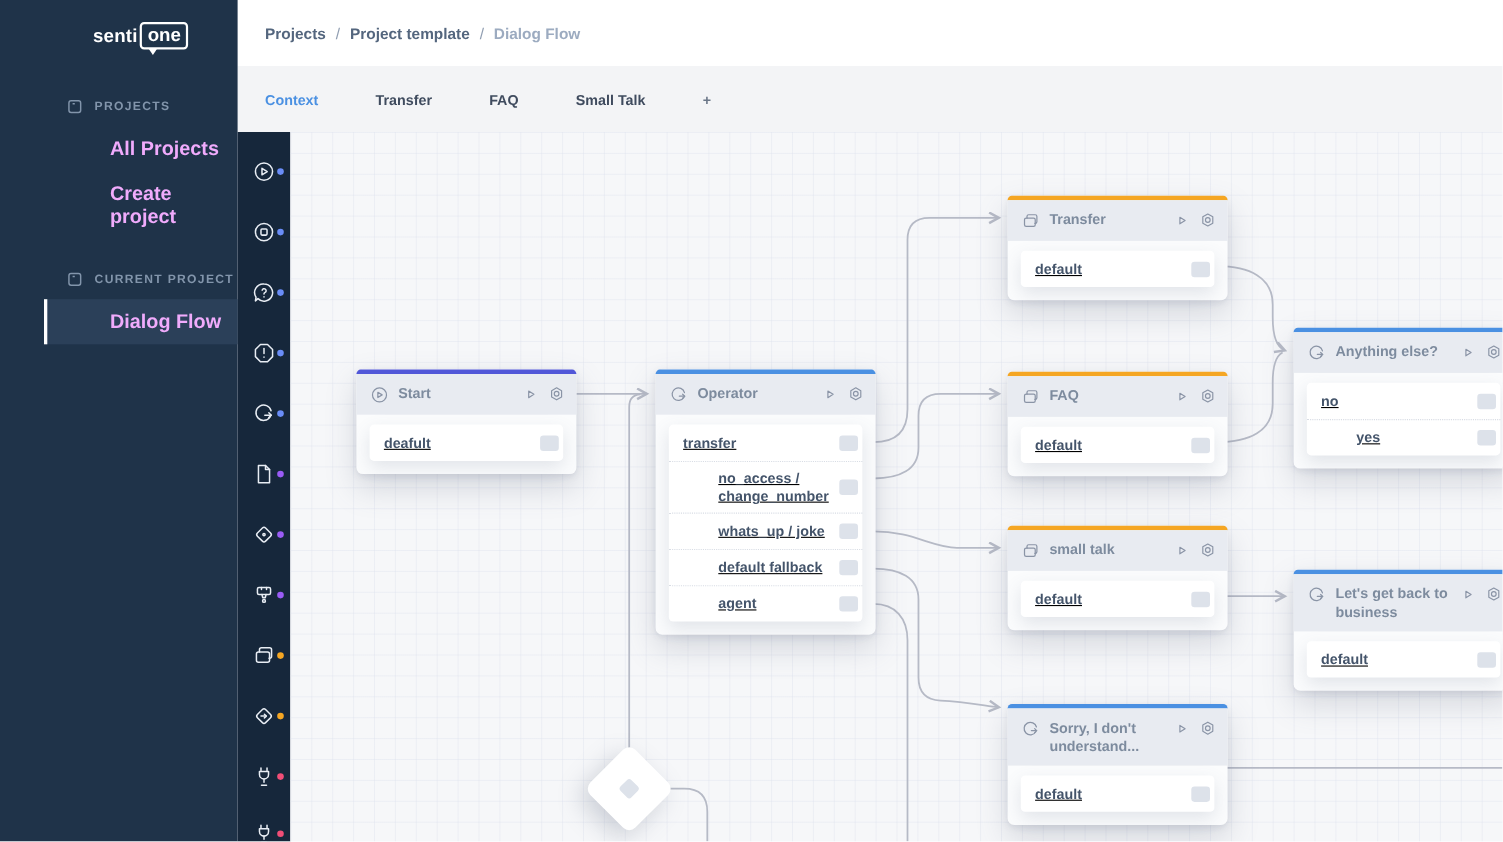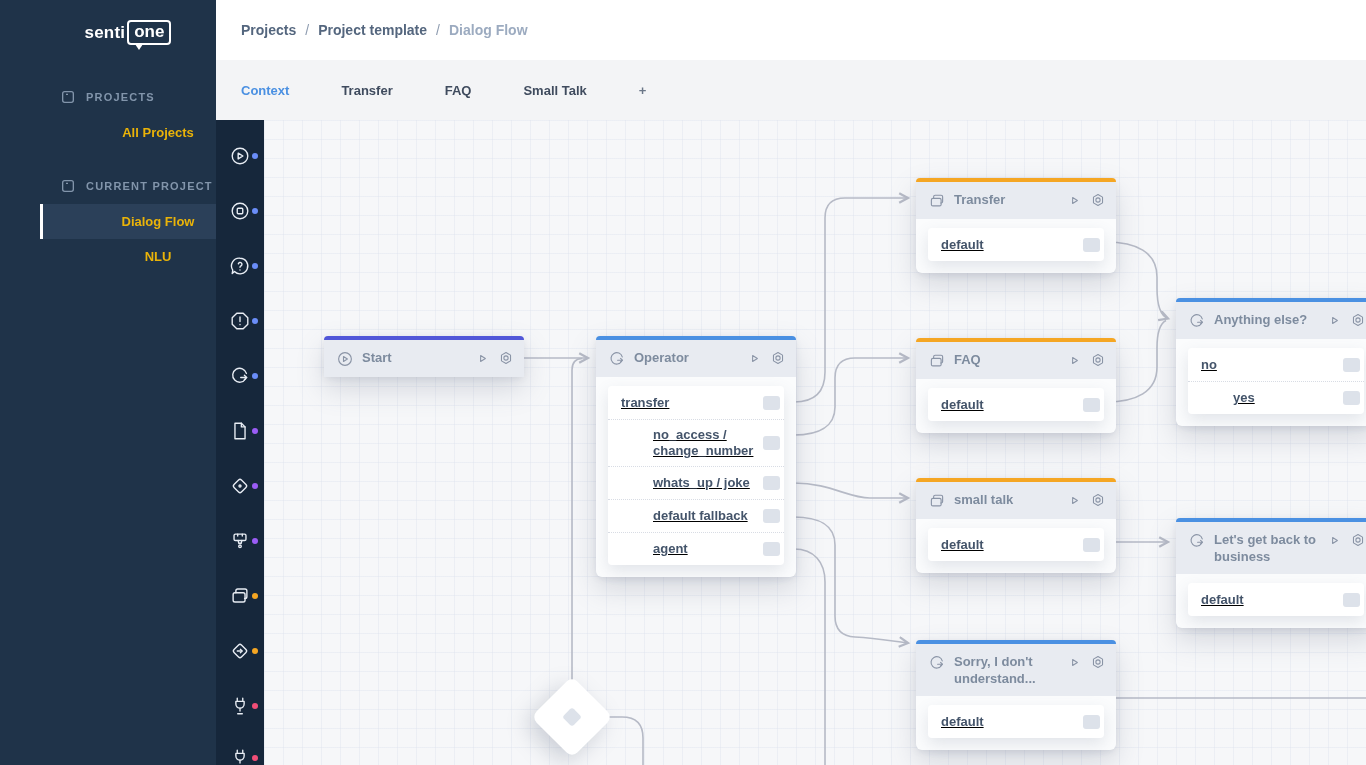--- a/index.html
+++ b/index.html
@@ -13,22 +13,22 @@
   .logo { display:flex; justify-content:center; align-items:center; padding:20px 0 26px; }
   .logo-senti { font-size:17px; font-weight:700; letter-spacing:.2px; }
   .logo-one { font-size:17px; font-weight:700; border:2px solid #fff; border-radius:4px;
     padding:0 5px 1px; margin-left:2px; position:relative; }
   .logo-one::after { content:""; position:absolute; left:6px; bottom:-7px; width:0; height:0;
     border-left:4px solid transparent; border-right:4px solid transparent; border-top:6px solid #fff; }
   .nav-section { margin-top:8px; }
   .section-head { display:flex; align-items:center; gap:10px; padding:10px 0 10px 20px;
     color:#8295ab; font-size:11px; font-weight:700; letter-spacing:1.2px; }
   .section-head svg { stroke:#8295ab; }
-  .nav-item { padding:10px 0 10px 57px; font-size:13px; font-weight:600; color:#eab308;
-    cursor:pointer; border-left:3px solid transparent;text-align:center; }
+  .nav-item { padding:10px 0 10px 57px; font-size:18px; font-weight:600; color:#f0abfc;
+    cursor:pointer; border-left:3px solid transparent; }
   .nav-item.active { background:#2b4059; border-left:3px solid #fff; }
 
   
   .main { flex:1; display:flex; flex-direction:column; min-width:0; }
   .breadcrumb-bar { height:60px; background:#fff; display:flex; align-items:center; padding-left:25px; }
   .crumb { font-size:14px; color:#54667e; font-weight:600; }
   .crumb.current { color:#9cabc0; }
   .crumb-sep { margin:0 9px; color:#8e9cb0; font-size:14px; }
   .tab-bar { height:60px; background:#f3f4f6; display:flex; align-items:center; padding-left:25px; gap:52px; }
   .tab { font-size:13px; font-weight:700; color:#3f4b5e; cursor:pointer; }
@@ -86,32 +86,32 @@
 
     <div class="nav-section">
       <div class="section-head">
         <svg width="16" height="16" viewBox="0 0 24 24" fill="none" stroke-width="2">
           <rect x="4" y="4" width="16" height="16" rx="3"></rect>
             <path d="M9 8h3"></path>
           </svg>
         <span>PROJECTS</span>
       </div>
       <div class="nav-item">All Projects</div>
+      <div class="nav-item">Create project</div>
     </div>
 
     <div class="nav-section" style="margin-top:18px">
       <div class="section-head">
         <svg width="16" height="16" viewBox="0 0 24 24" fill="none" stroke-width="2">
           <rect x="4" y="4" width="16" height="16" rx="3"></rect>
             <path d="M9 8h3"></path>
           </svg>
         <span>CURRENT PROJECT</span>
       </div>
       <div class="nav-item active">Dialog Flow</div>
-      <div class="nav-item">NLU</div>
     </div>
 
   </aside>
 
   <div class="main">
     <div class="breadcrumb-bar">
       <span class="crumb">Projects</span>
       <span class="crumb-sep">/</span>
       <span class="crumb">Project template</span>
       <span class="crumb-sep">/</span>
@@ -254,20 +254,28 @@
       <span class="acts">
         <svg width="15" height="15" viewBox="0 0 24 24" fill="none" stroke="currentColor" stroke-width="1.7" stroke-linejoin="round">
                   <path d="M9 7.2l7.6 4.8L9 16.8z"></path>
                 </svg>
         <svg width="16" height="16" viewBox="0 0 24 24" fill="none" stroke="currentColor" stroke-width="1.6" stroke-linejoin="round">
                   <path d="M12 3.8l6.8 3.9v8.6L12 20.2l-6.8-3.9V7.7z"></path>
                   <circle cx="12" cy="12" r="3.2"></circle>
                 </svg>
       </span>
     </div>
+    <div class="body">
+      <div class="card">
+                <div class="row">
+      <span class="rlabel">deafult</span>
+      <span class="port"></span>
+                </div>
+              </div>
+    </div>
           </div>
           <div class="node" style="left: 332px; top: 216px; width: 200px;">
     <div class="accent" style="background:#4a90e2"></div>
     <div class="head">
       <svg class="nicon" width="18" height="18" viewBox="0 0 24 24" fill="none" stroke="currentColor" stroke-width="1.5" stroke-linecap="round" stroke-linejoin="round">
                 <path d="M19 9.2A7.6 7.6 0 1 0 18.2 15"></path>
                 <path d="M12.8 13.6h6.4"></path>
                 <path d="M16.8 11.2l2.4 2.4-2.4 2.4"></path>
               </svg>
       <span class="ntitle">Operator</span>

